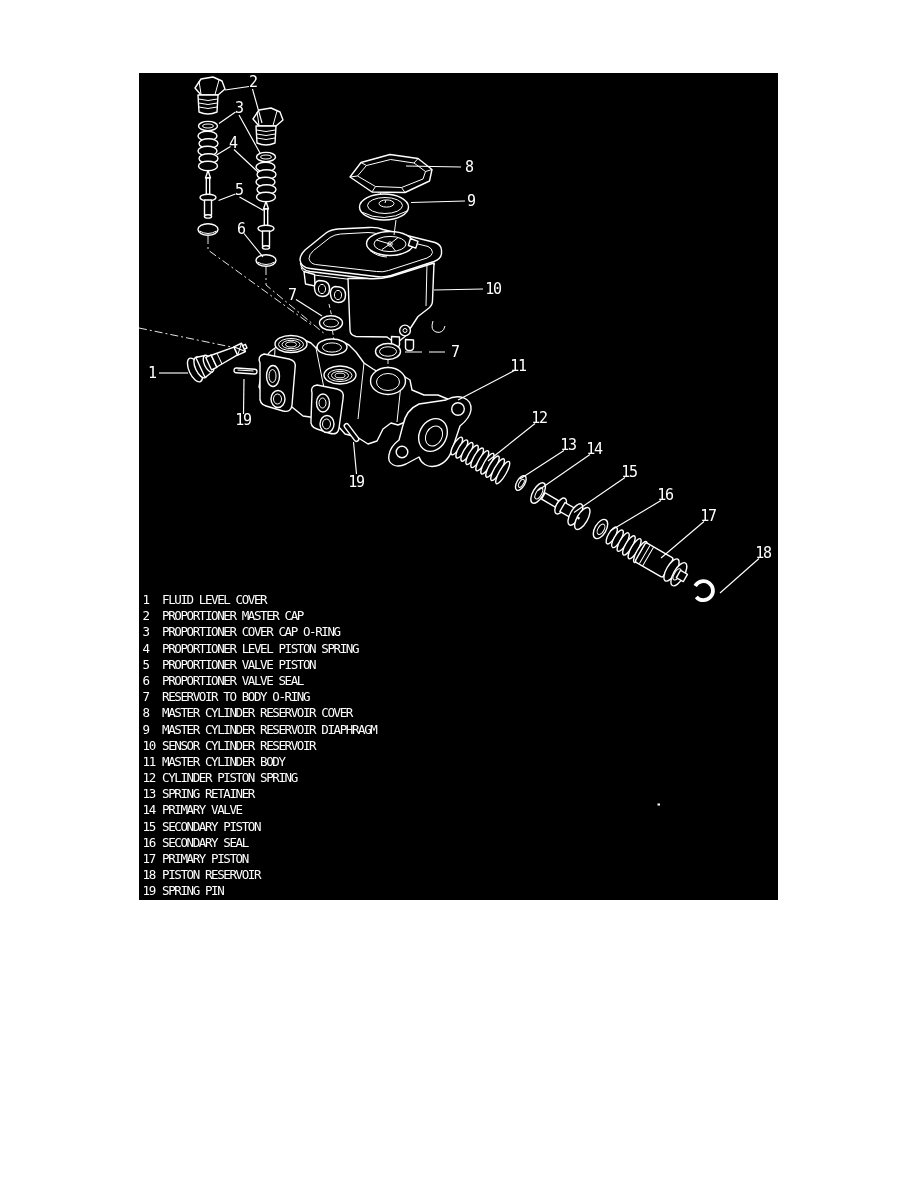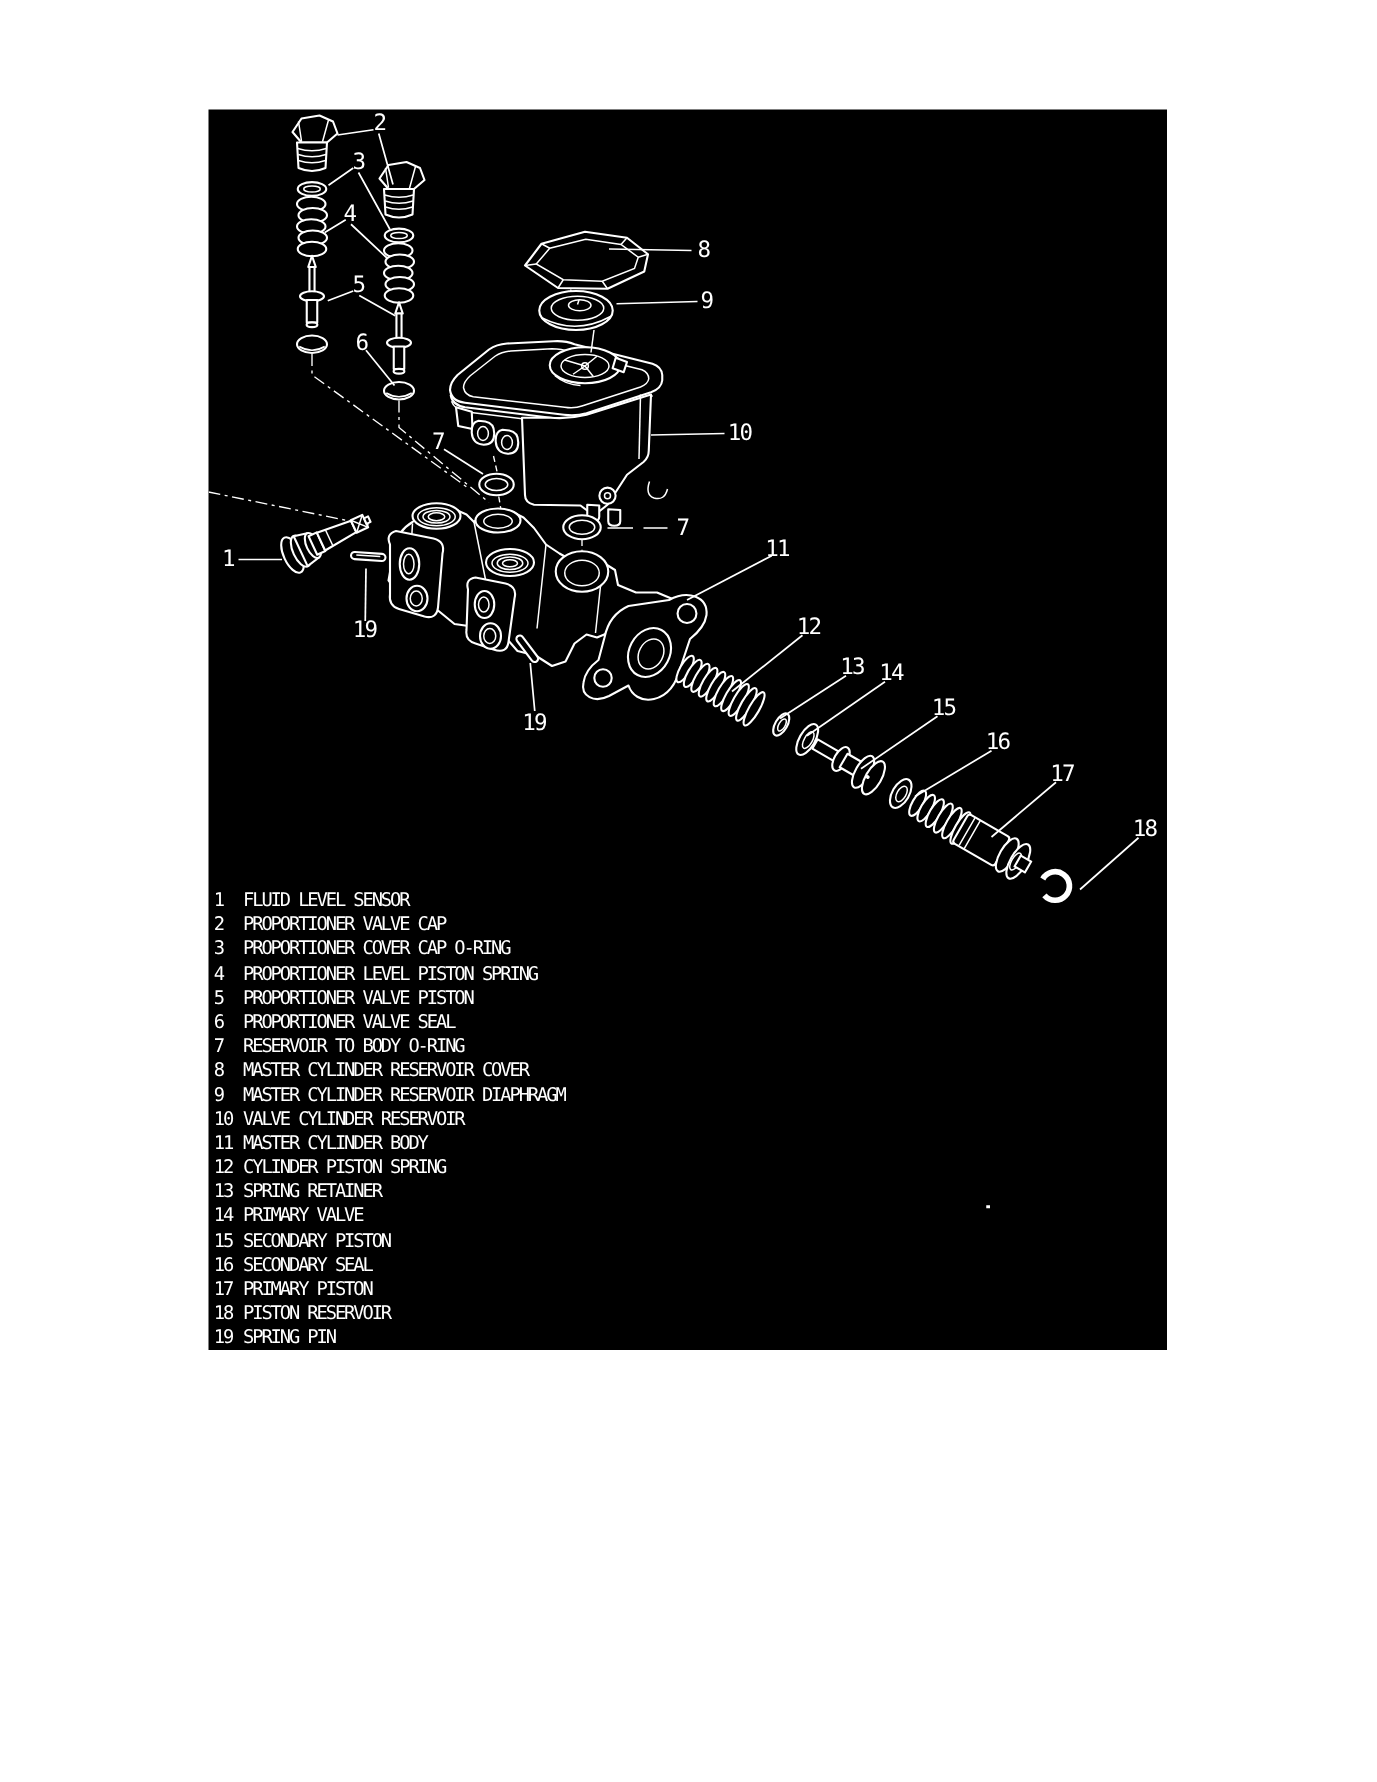--- a/index.html
+++ b/index.html
@@ -271,30 +271,30 @@
     <span class="co" style="left:429px; top:372px;">13</span>
     <span class="co" style="left:455px; top:376px;">14</span>
     <span class="co" style="left:490px; top:399px;">15</span>
     <span class="co" style="left:526px; top:422px;">16</span>
     <span class="co" style="left:569px; top:443px;">17</span>
     <span class="co" style="left:624px; top:480px;">18</span>
     <span class="co" style="left:104px; top:347px;">19</span>
     <span class="co" style="left:217px; top:409px;">19</span>
 
     <div class="legend">
-      <div class="lrow"><span class="lnum">1</span><span>FLUID LEVEL SENSOR</span></div>
-      <div class="lrow"><span class="lnum">2</span><span>PROPORTIONER VALVE CAP</span></div>
+      <div class="lrow"><span class="lnum">1</span><span>FLUID LEVEL COVER</span></div>
+      <div class="lrow"><span class="lnum">2</span><span>PROPORTIONER MASTER CAP</span></div>
       <div class="lrow"><span class="lnum">3</span><span>PROPORTIONER COVER CAP O-RING</span></div>
       <div class="lrow"><span class="lnum">4</span><span>PROPORTIONER LEVEL PISTON SPRING</span></div>
       <div class="lrow"><span class="lnum">5</span><span>PROPORTIONER VALVE PISTON</span></div>
       <div class="lrow"><span class="lnum">6</span><span>PROPORTIONER VALVE SEAL</span></div>
       <div class="lrow"><span class="lnum">7</span><span>RESERVOIR TO BODY O-RING</span></div>
       <div class="lrow"><span class="lnum">8</span><span>MASTER CYLINDER RESERVOIR COVER</span></div>
       <div class="lrow"><span class="lnum">9</span><span>MASTER CYLINDER RESERVOIR DIAPHRAGM</span></div>
-      <div class="lrow"><span class="lnum">10</span><span>VALVE CYLINDER RESERVOIR</span></div>
+      <div class="lrow"><span class="lnum">10</span><span>SENSOR CYLINDER RESERVOIR</span></div>
       <div class="lrow"><span class="lnum">11</span><span>MASTER CYLINDER BODY</span></div>
       <div class="lrow"><span class="lnum">12</span><span>CYLINDER PISTON SPRING</span></div>
       <div class="lrow"><span class="lnum">13</span><span>SPRING RETAINER</span></div>
       <div class="lrow"><span class="lnum">14</span><span>PRIMARY VALVE</span></div>
       <div class="lrow"><span class="lnum">15</span><span>SECONDARY PISTON</span></div>
       <div class="lrow"><span class="lnum">16</span><span>SECONDARY SEAL</span></div>
       <div class="lrow"><span class="lnum">17</span><span>PRIMARY PISTON</span></div>
       <div class="lrow"><span class="lnum">18</span><span>PISTON RESERVOIR</span></div>
       <div class="lrow"><span class="lnum">19</span><span>SPRING PIN</span></div>
     </div>

